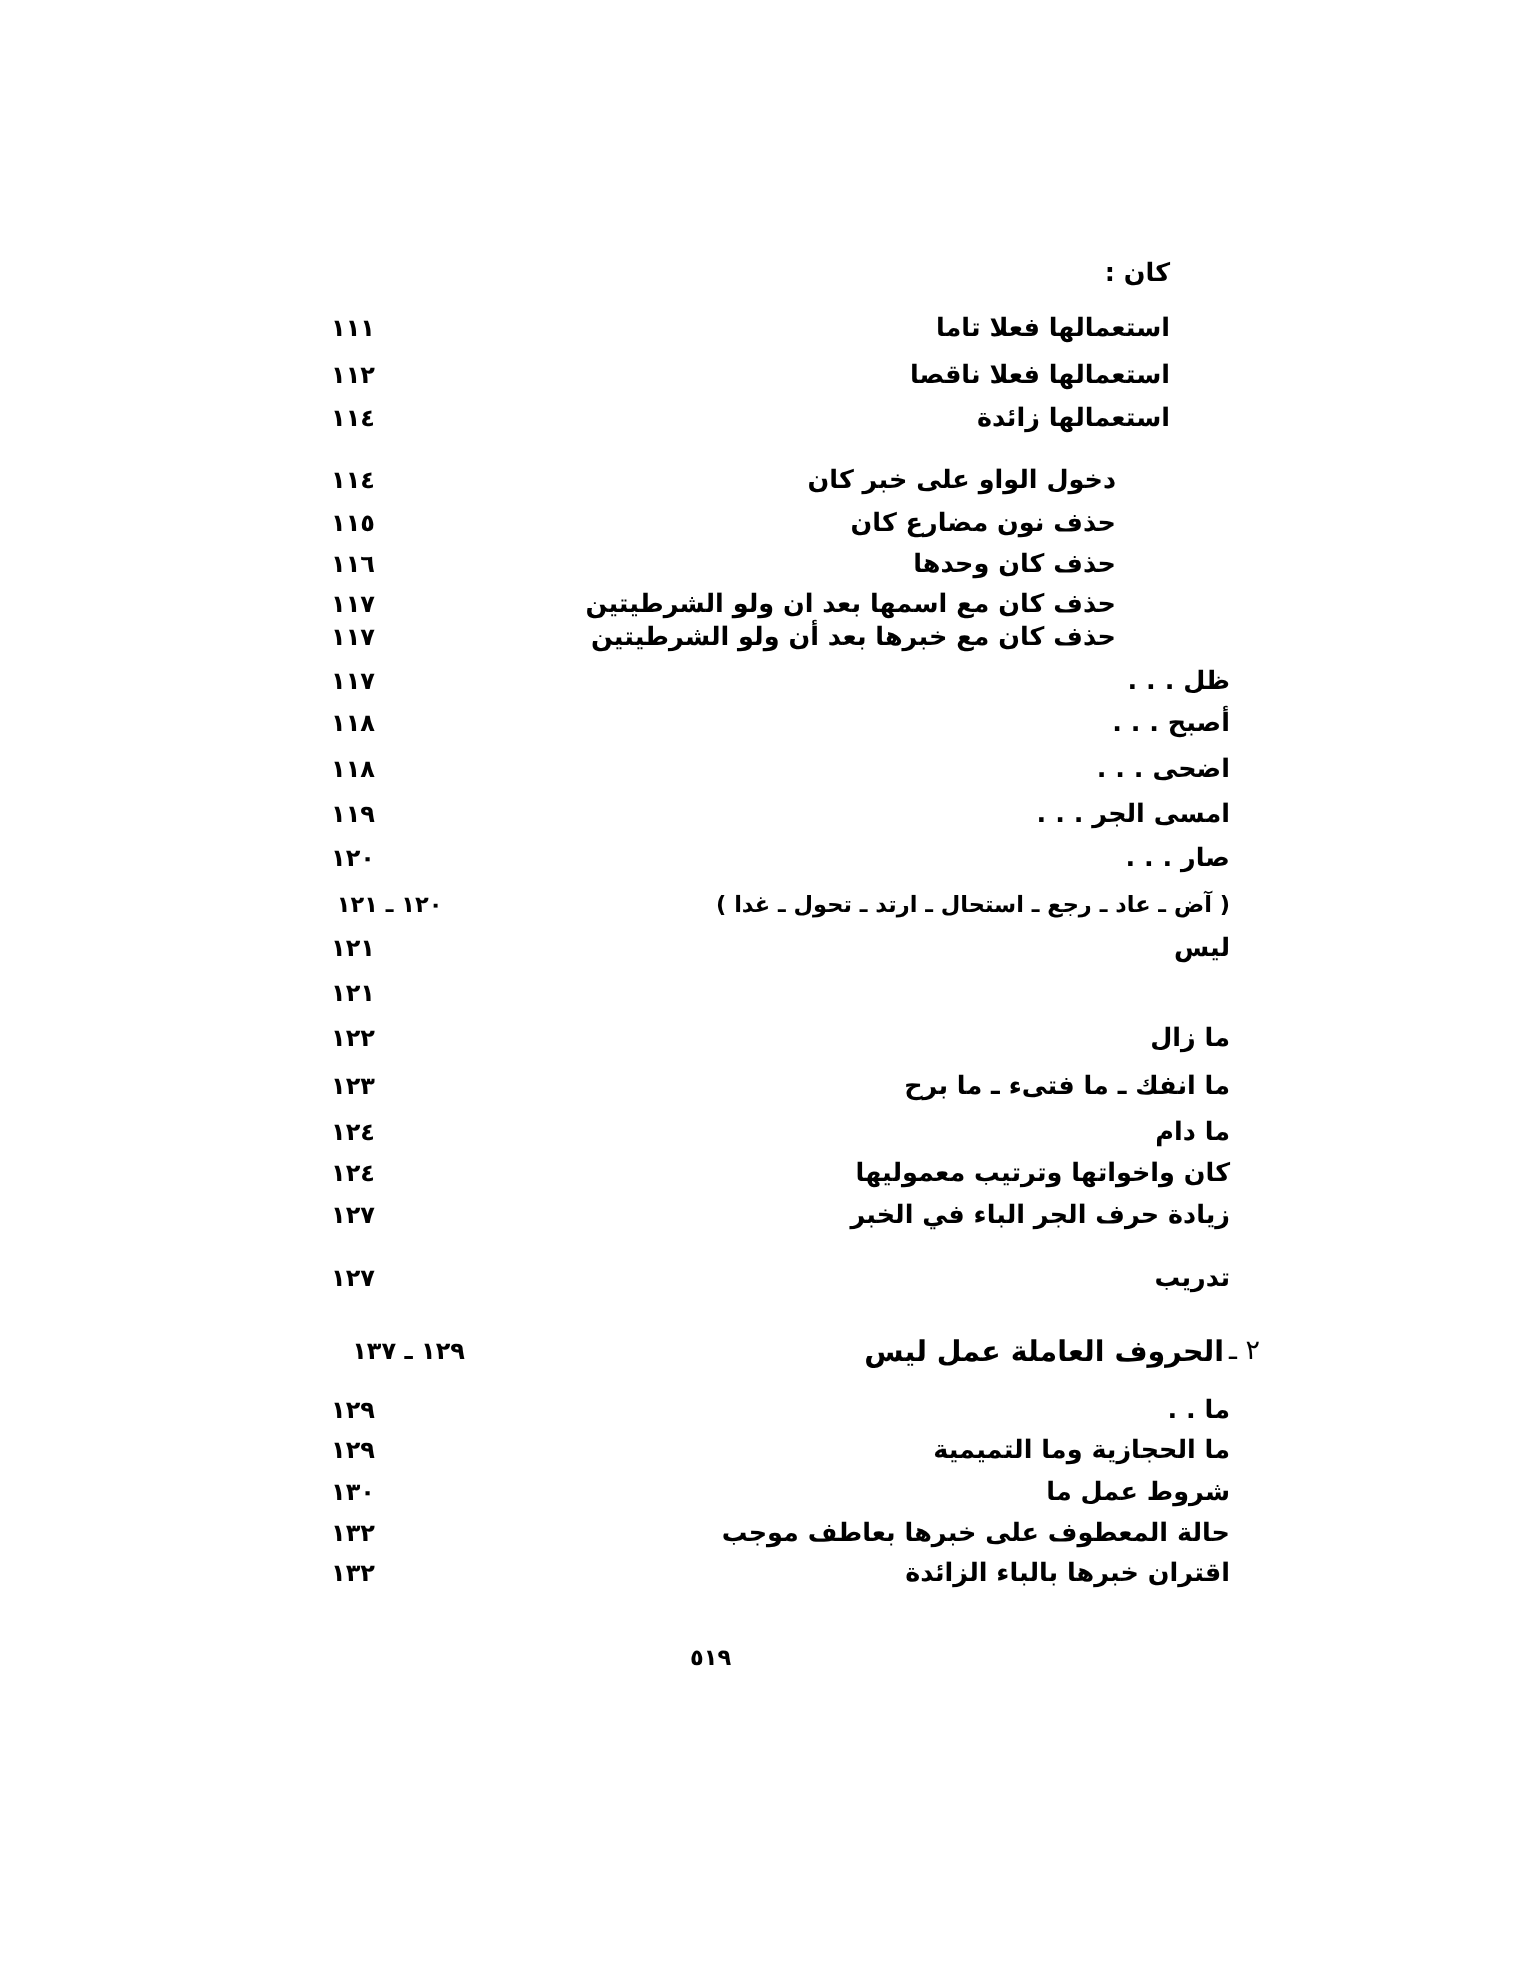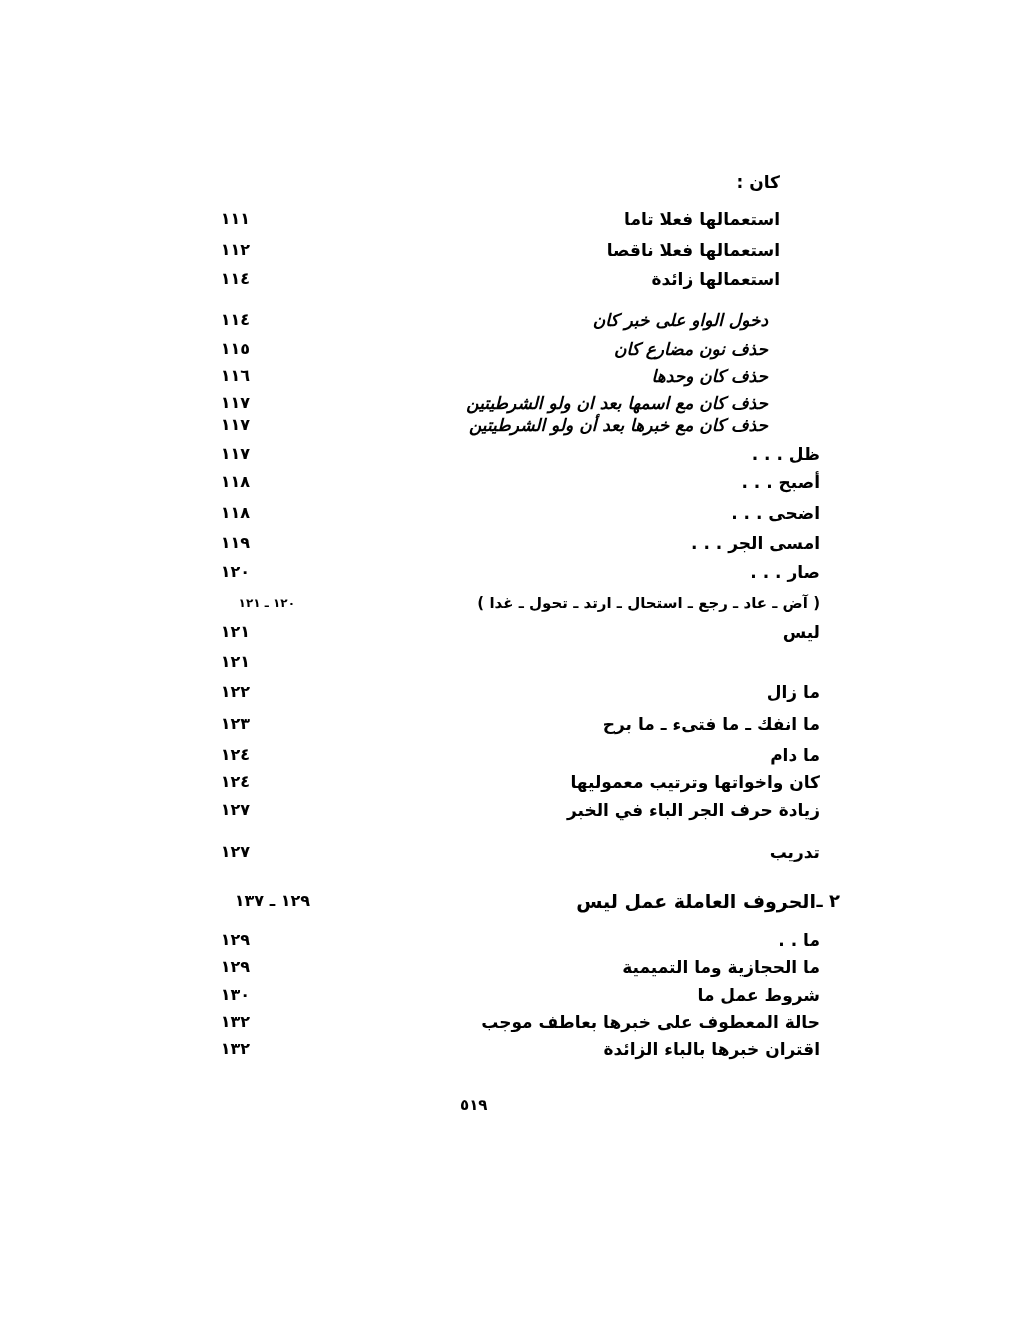--- a/index.html
+++ b/index.html
@@ -42,28 +42,28 @@
       left: 0;
       top: 0;
       width: 70px;
       direction: rtl;
       font-size: 16px;
       font-weight: bold;
       line-height: 28px;
       white-space: nowrap;
     }
     .indent1 .title { right: 40px; }
-    .indent2 .title { right: 52px; font-style: italic; }
+    .indent2 .title { right: 76px; }
     .heading .pg { width: 130px; }
     .heading .num {
       position: absolute;
       right: 0;
       top: 0;
       font-size: 18px;
-      font-weight: bold;
+      font-weight: normal;
       line-height: 28px;
     }
     .heading .htitle {
       position: absolute;
       right: 24px;
       top: 0;
       font-size: 19px;
       font-weight: bold;
       line-height: 28px;
       white-space: nowrap;
@@ -136,21 +136,21 @@
   <div class="row" style="top:529px;">
     <span class="title">امسى الجر . . .</span>
     <span class="pg">١١٩</span>
   </div>
   <div class="row" style="top:558px;">
     <span class="title">صار . . .</span>
     <span class="pg">١٢٠</span>
   </div>
   <div class="row" style="top:589px;">
     <span class="title" style="font-size:15px;">( آض ـ عاد ـ رجع ـ استحال ـ ارتد ـ تحول ـ غدا )</span>
-    <span class="pg" style="width:115px;font-size:12px;">١٢٠ ـ ١٢١</span>
+    <span class="pg" style="width:115px;font-size:15px;">١٢٠ ـ ١٢١</span>
   </div>
   <div class="row" style="top:618px;">
     <span class="title">ليس</span>
     <span class="pg">١٢١</span>
   </div>
   <div class="row" style="top:648px;">
     <span class="pg">١٢١</span>
   </div>
   <div class="row" style="top:678px;">
     <span class="title">ما زال</span>

